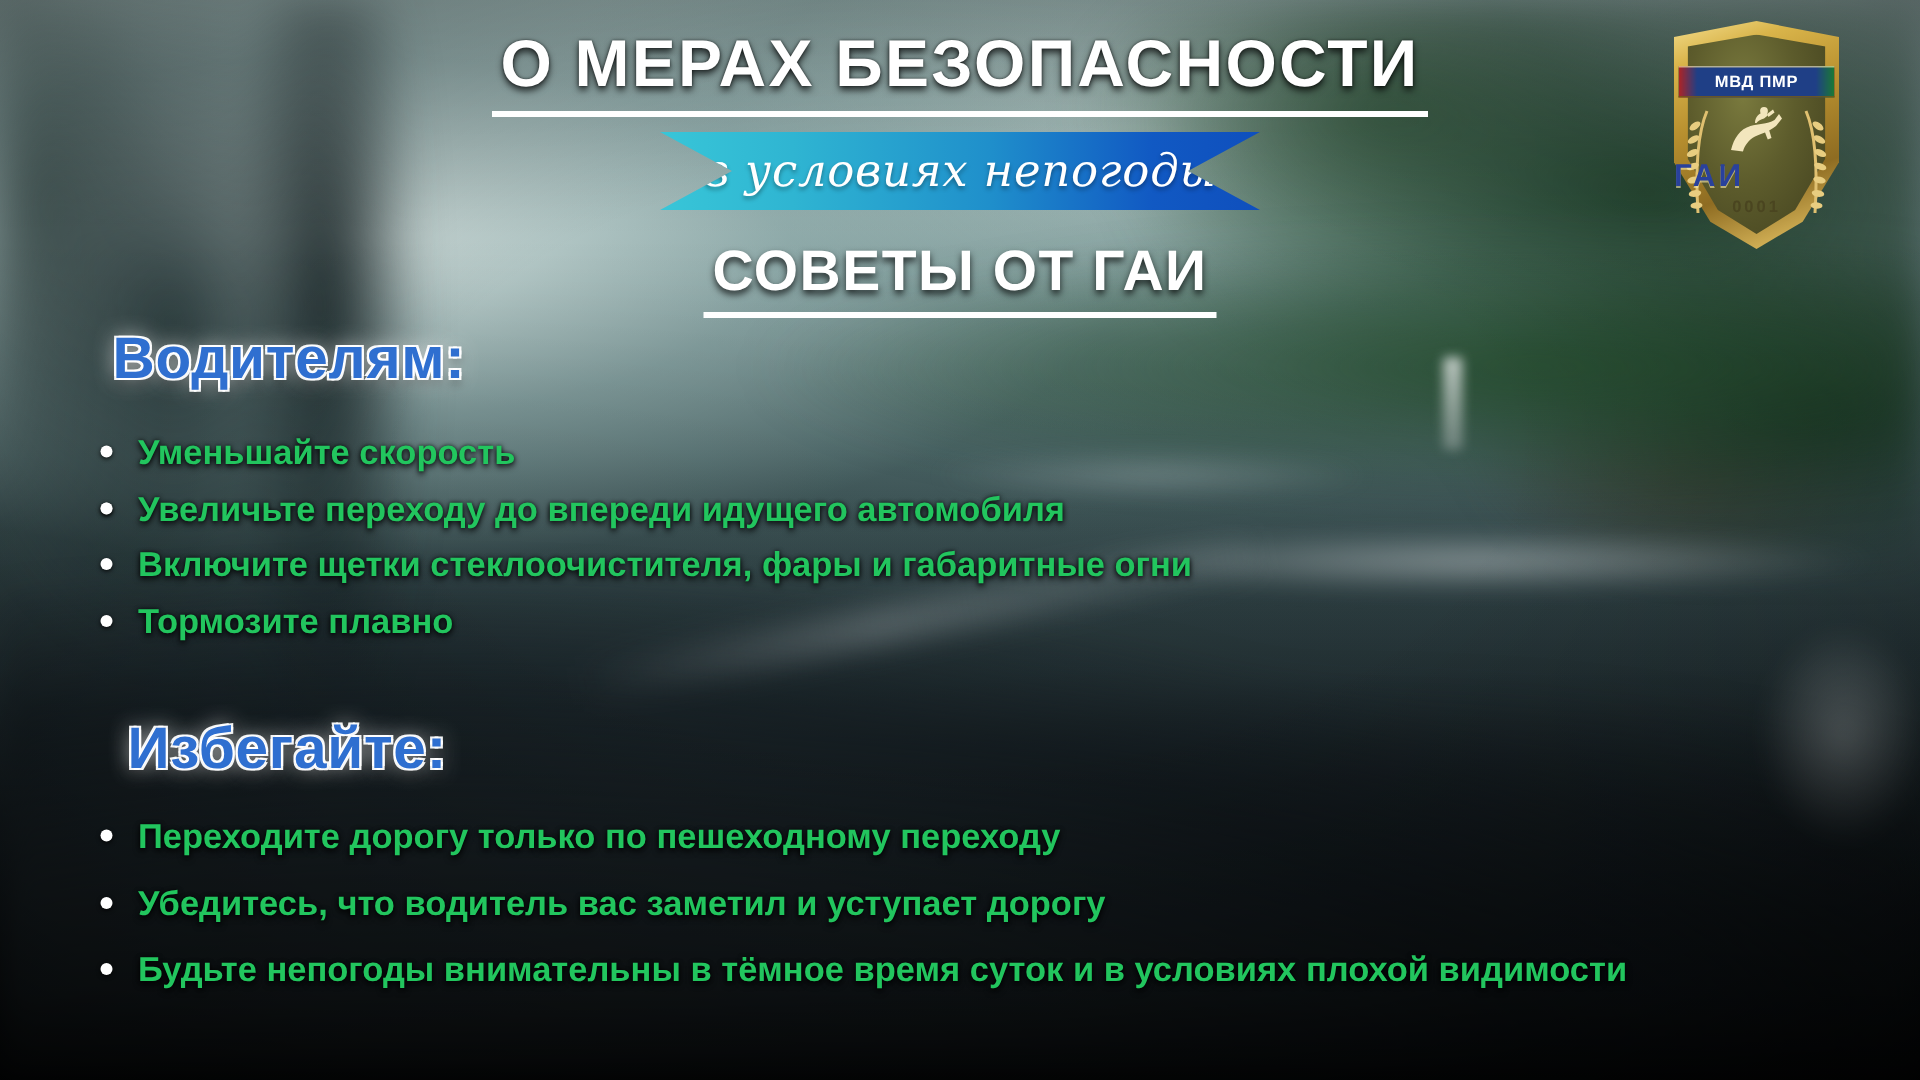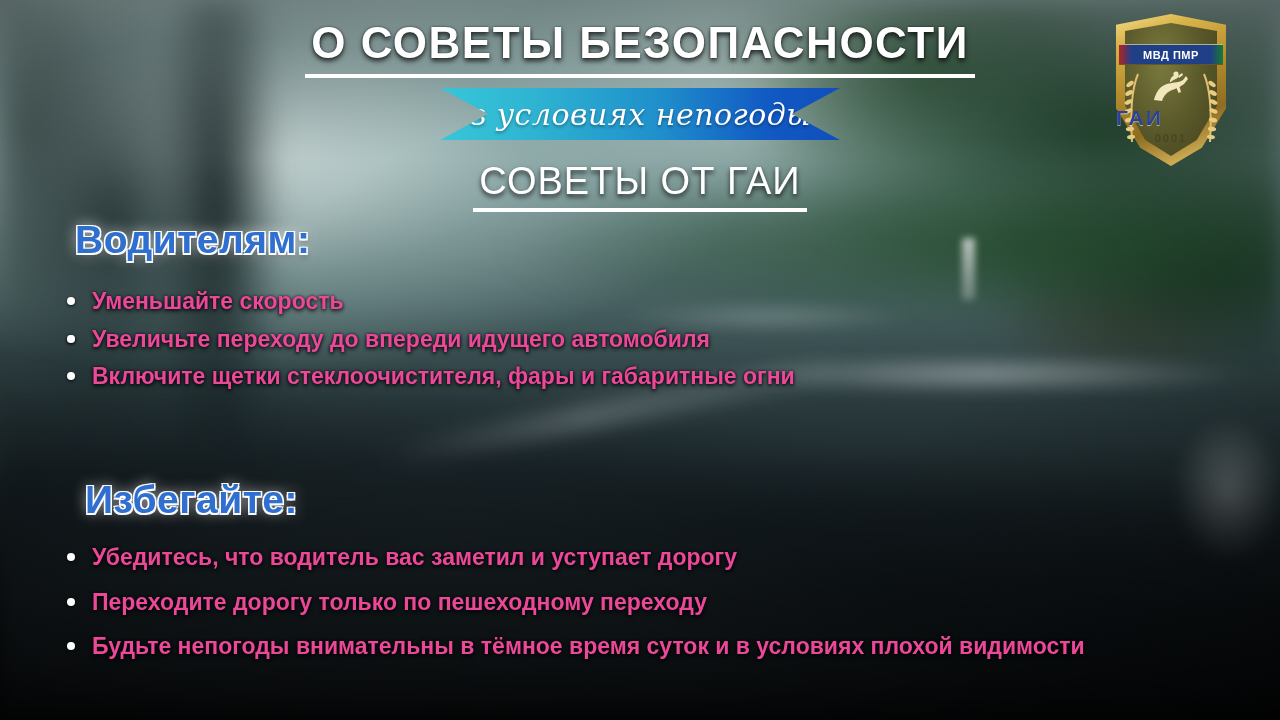--- a/index.html
+++ b/index.html
@@ -109,21 +109,21 @@
     display: inline-block;
     border-bottom: 4px solid #ffffff;
     padding: 0 6px 6px 6px;
   }
   .title-sub {
     position: absolute;
     top: 160px;
     left: 0; right: 0;
     text-align: center;
     font-size: 38px;
-    font-weight: normal;
+    font-weight: bold;
     letter-spacing: 1px;
     color: #ffffff;
     text-shadow: 0 3px 5px rgba(0,0,0,0.75);
   }
   .title-sub .underline-box {
     display: inline-block;
     border-bottom: 4px solid #ffffff;
     padding: 0 6px 5px 6px;
   }
 
@@ -181,21 +181,21 @@
   }
   .list-drivers { left: 62px; top: 286px; width: 1090px; }
   .list-pedestrians { left: 62px; top: 542px; width: 1120px; }
   .bullet-item {
     position: relative;
     padding-left: 30px;
     margin-bottom: 7px;
     font-size: 23px;
     font-weight: bold;
     line-height: 1.33;
-    color: #ec4899;
+    color: #22c55e;
     text-shadow: 0 2px 4px rgba(0,0,0,0.85), 0 0 3px rgba(0,0,0,0.7);
   }
   .list-pedestrians .bullet-item { margin-bottom: 14px; }
   .bullet-dot {
     position: absolute;
     left: 5px;
     top: 11px;
     width: 8px;
     height: 8px;
     border-radius: 50%;
@@ -295,21 +295,21 @@
   <div class="bg-layer bg-greenband"></div>
   <div class="bg-layer bg-road"></div>
   <div class="bg-layer bg-road-edge"></div>
   <div class="bg-streak"></div>
   <div class="bg-post"></div>
   <div class="bg-layer bg-vignette"></div>
 
   <div class="content">
 
     <div class="title-main">
-      <span class="underline-box">О СОВЕТЫ БЕЗОПАСНОСТИ</span>
+      <span class="underline-box">О МЕРАХ БЕЗОПАСНОСТИ</span>
     </div>
 
     <div class="ribbon">
       <span class="ribbon-text">в условиях непогоды</span>
     </div>
 
     <div class="title-sub">
       <span class="underline-box">СОВЕТЫ ОТ ГАИ</span>
     </div>
 
@@ -323,31 +323,35 @@
         <span class="bullet-dot"></span>
       </li>
       <li class="bullet-item">
         <span class="bullet-dot"></span>
         <span>Увеличьте переходу до впереди идущего автомобиля</span>
       </li>
       <li class="bullet-item">
         <span class="bullet-dot"></span>
         <span>Включите щетки стеклоочистителя, фары и габаритные огни</span>
       </li>
+      <li class="bullet-item">
+        <span class="bullet-dot"></span>
+        <span>Тормозите плавно</span>
+      </li>
     </ul>
 
     <div class="section-head head-pedestrians">Избегайте:</div>
     <ul class="bullet-list list-pedestrians">
       <li class="bullet-item">
         <span class="bullet-dot"></span>
+        <span>Переходите дорогу только по пешеходному переходу</span>
+      </li>
+      <li class="bullet-item">
+        <span class="bullet-dot"></span>
         <span>Убедитесь, что водитель вас заметил и уступает дорогу</span>
-      </li>
-      <li class="bullet-item">
-        <span class="bullet-dot"></span>
-        <span>Переходите дорогу только по пешеходному переходу</span>
       </li>
       <li class="bullet-item">
         <span class="bullet-dot"></span>
         <span>Будьте непогоды внимательны в тёмное время суток и в условиях плохой видимости</span>
       </li>
     </ul>
 
     <div class="badge">
       <div class="badge-shield"></div>
       <div class="badge-inner"></div>

